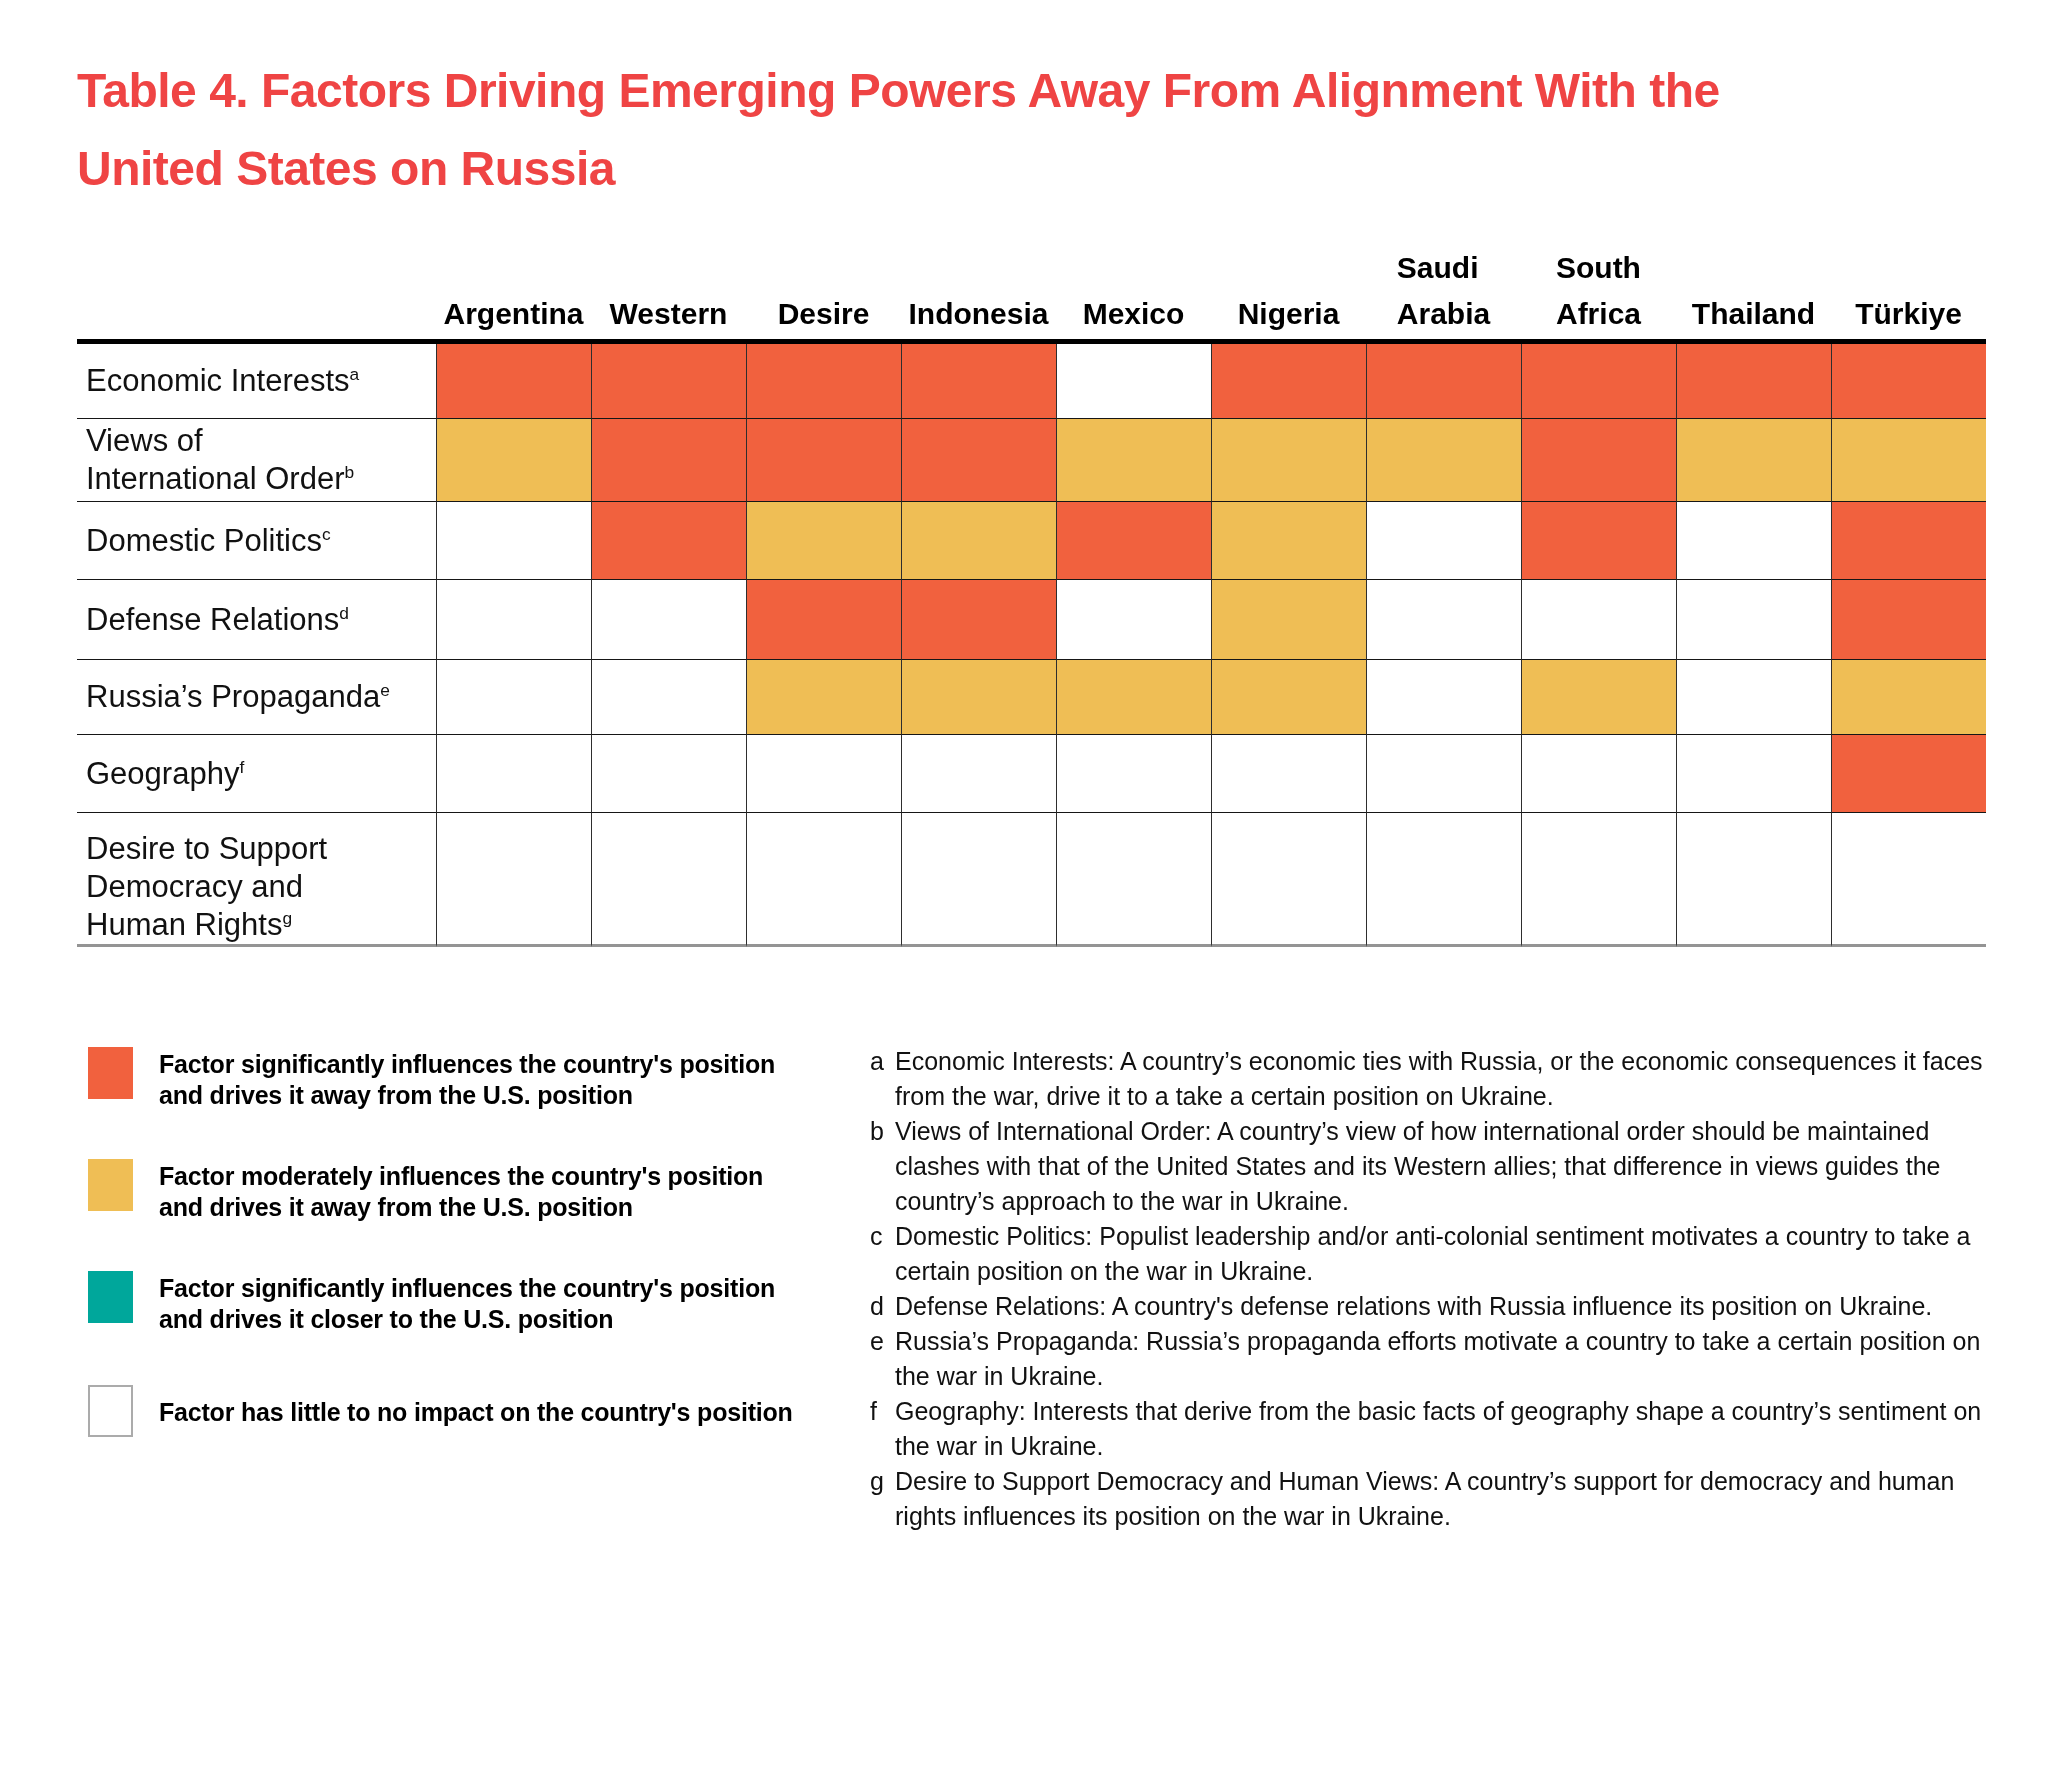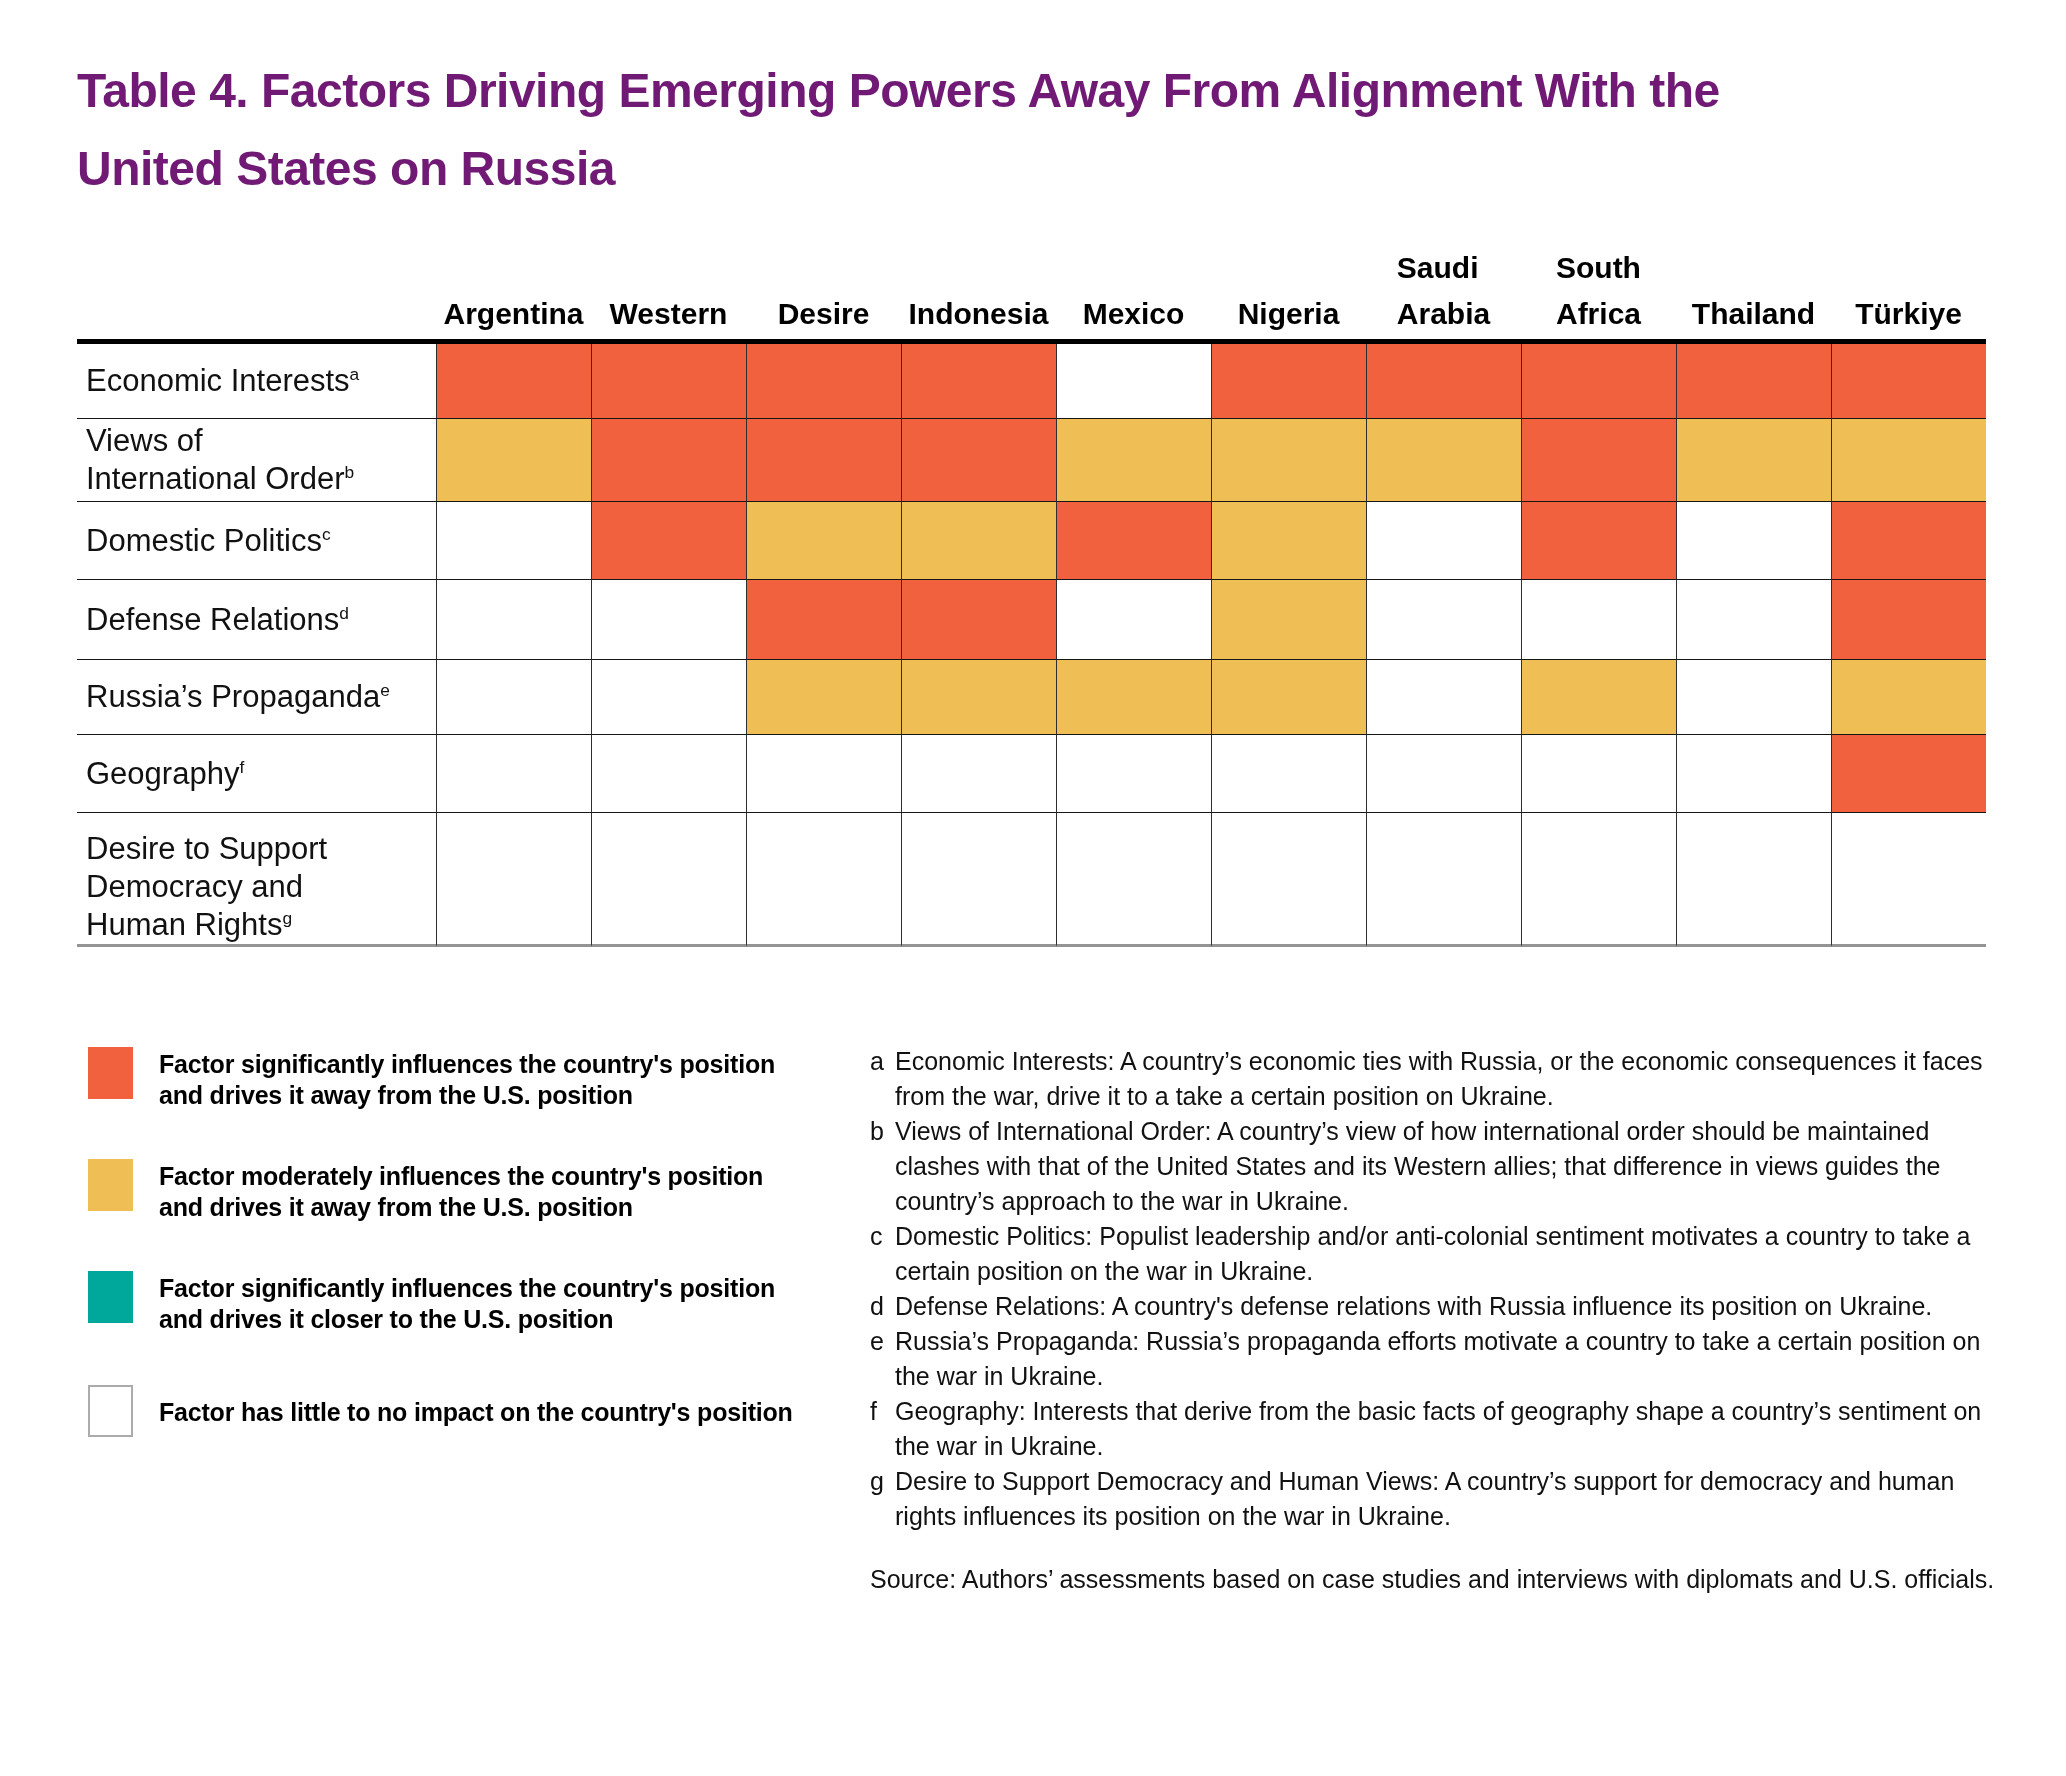--- a/index.html
+++ b/index.html
@@ -5,21 +5,21 @@
   html,body{margin:0;padding:0;background:#ffffff;}
   body{
     width:2066px;height:1776px;position:relative;overflow:hidden;
     font-family:"Liberation Sans","DejaVu Sans",sans-serif;color:#000;
   }
   .page{position:absolute;inset:0;}
 
   
   .title{
     position:absolute;left:77px;top:52px;width:1944px;
-    font-size:48px;font-weight:bold;line-height:78px;letter-spacing:-0.5px;color:#701a75;
+    font-size:48px;font-weight:bold;line-height:78px;letter-spacing:-0.5px;color:#ef4444;
   }
 
   
   .matrix{
     position:absolute;left:77px;top:250px;
     display:grid;
     grid-template-columns:359px repeat(10,155px);
     grid-template-rows:94px 74px 83px 78px 80px 75px 78px 135px;
   }
   .matrix > div{box-sizing:border-box;}
@@ -229,16 +229,15 @@
         <div class="ftext">Russia’s Propaganda: Russia’s propaganda efforts motivate a country to take a certain position on the war in Ukraine.</div>
       </div>
       <div class="footnote">
         <div class="fletter">f</div>
         <div class="ftext">Geography: Interests that derive from the basic facts of geography shape a country’s sentiment on the war in Ukraine.</div>
       </div>
       <div class="footnote">
         <div class="fletter">g</div>
         <div class="ftext">Desire to Support Democracy and Human Views: A country’s support for democracy and human rights influences its position on the war in Ukraine.</div>
       </div>
-      <div class="source">Source: Authors’ assessments based on case studies and interviews with diplomats and U.S. officials.</div>
     </div>
 </div>
 
 
 </body></html>

